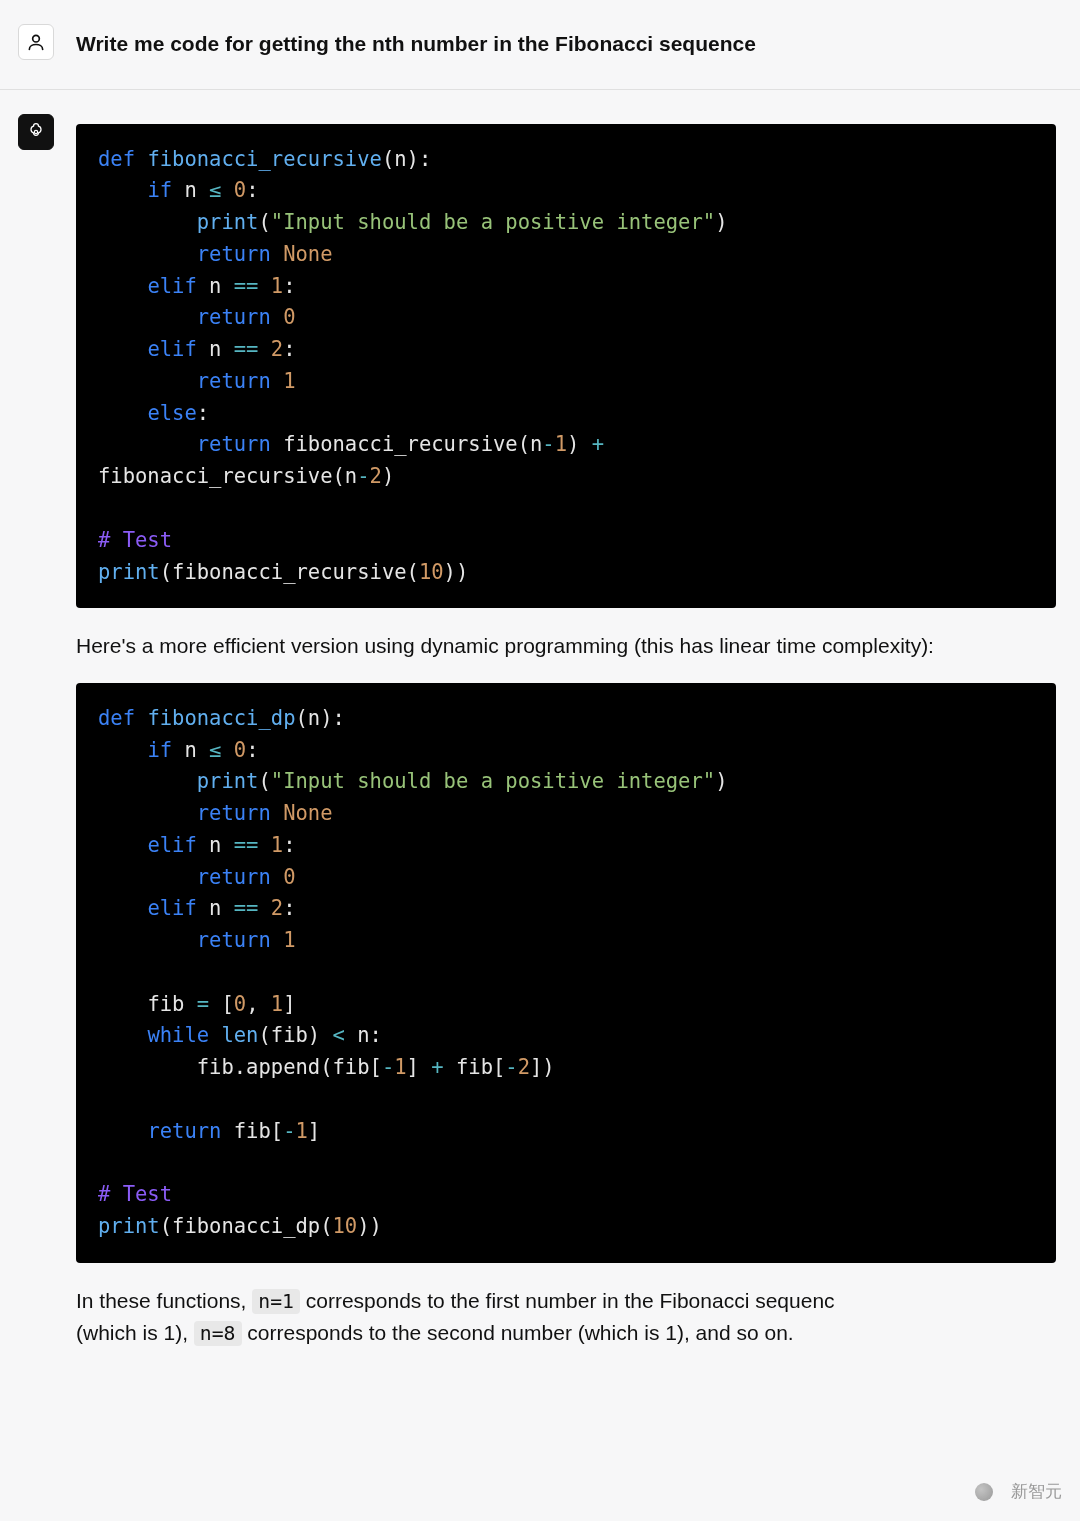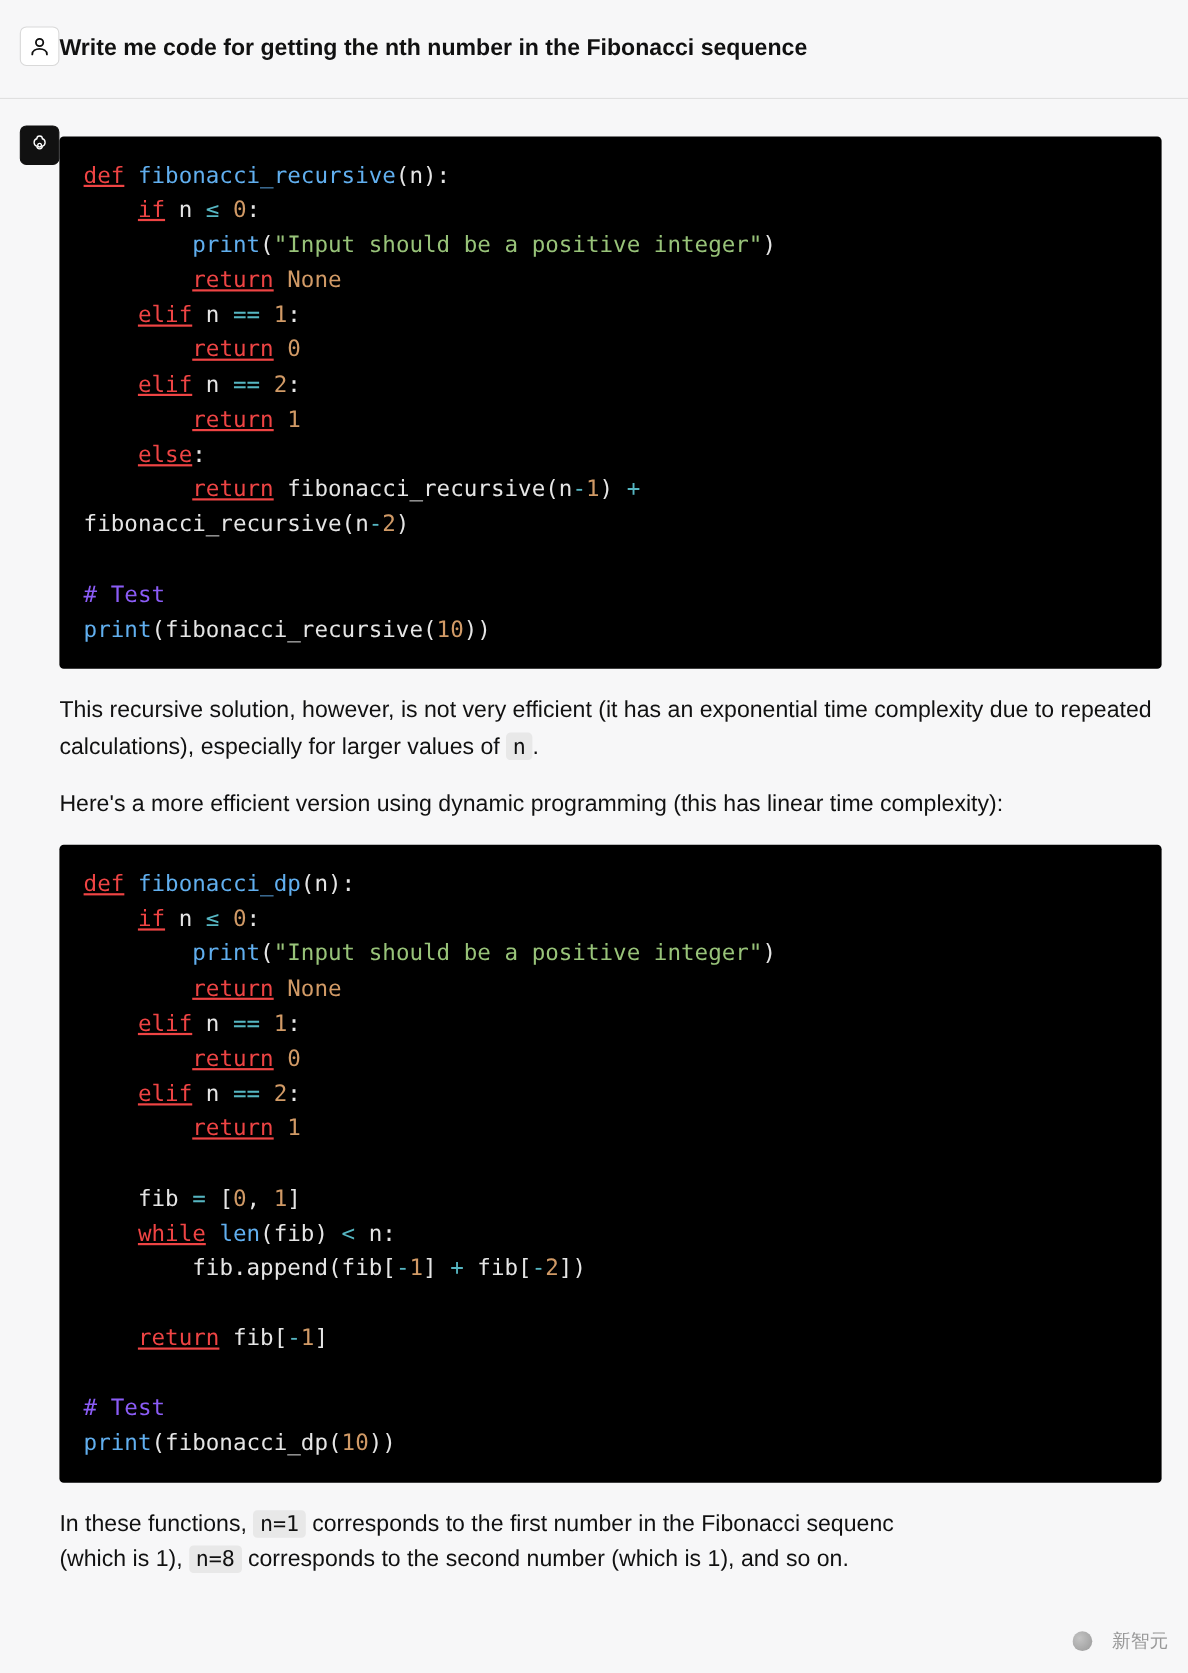--- a/index.html
+++ b/index.html
@@ -6,20 +6,21 @@
   body {
     font-family: -apple-system, BlinkMacSystemFont, "Segoe UI", Helvetica, Arial, sans-serif;
     background: #f7f7f8;
     color: #111;
     width: 1080px;
     min-height: 1521px;
   }
   .msg {
     padding: 24px 24px 20px 18px;
     display: flex;
+    gap: 22px;
     align-items: flex-start;
   }
   .user-msg { border-bottom: 1px solid #e0e0e0; padding-bottom: 28px; }
   .avatar {
     width: 36px; height: 36px;
     flex: 0 0 36px;
     border-radius: 6px;
     display: flex;
     align-items: center;
     justify-content: center;
@@ -58,21 +59,21 @@
   }
   .inline-code {
     background: #e8e8e8;
     padding: 1px 6px;
     border-radius: 4px;
     font-family: ui-monospace, SFMono-Regular, Menlo, Consolas, monospace;
     font-size: 0.94em;
     white-space: nowrap;
   }
   
-  .tk-kw  { color: #ef4444; text-decoration: underline; }  
+  .tk-kw  { color: #3b82f6; }  
   .tk-fn  { color: #61afef; }  
   .tk-str { color: #98c379; }  
   .tk-num { color: #d19a66; }  
   .tk-op  { color: #56b6c2; }  
   .tk-id  { color: #e5e5e5; }  
   .tk-cm  { color: #8b5cf6; font-style: normal; }  
   .watermark {
     position: fixed;
     bottom: 18px; right: 18px;
     font-size: 17px;
@@ -119,23 +120,20 @@
         <span class="tk-kw">return</span> <span class="tk-num">0</span>
     <span class="tk-kw">elif</span><span class="tk-id"> n </span><span class="tk-op">==</span> <span class="tk-num">2</span><span class="tk-id">:</span>
         <span class="tk-kw">return</span> <span class="tk-num">1</span>
     <span class="tk-kw">else</span><span class="tk-id">:</span>
         <span class="tk-kw">return</span> <span class="tk-id">fibonacci_recursive</span><span class="tk-id">(n</span><span class="tk-op">-</span><span class="tk-num">1</span><span class="tk-id">) </span><span class="tk-op">+</span>
 <span class="tk-id">fibonacci_recursive</span><span class="tk-id">(n</span><span class="tk-op">-</span><span class="tk-num">2</span><span class="tk-id">)</span>
 
 <span class="tk-cm"># Test</span>
 <span class="tk-fn">print</span><span class="tk-id">(</span><span class="tk-id">fibonacci_recursive</span><span class="tk-id">(</span><span class="tk-num">10</span><span class="tk-id">))</span></div>
 
-    <p>
-      <span>This recursive solution, however, is not very efficient (it has an exponential time complexity due to repeated calculations), especially for larger values of </span><span class="inline-code">n</span><span>.</span>
-    </p>
 
     <p>Here's a more efficient version using dynamic programming (this has linear time complexity):</p>
 
 <div class="code-block"><span class="tk-kw">def</span> <span class="tk-fn">fibonacci_dp</span><span class="tk-id">(n):</span>
     <span class="tk-kw">if</span><span class="tk-id"> n </span><span class="tk-op">≤</span> <span class="tk-num">0</span><span class="tk-id">:</span>
         <span class="tk-fn">print</span><span class="tk-id">(</span><span class="tk-str">"Input should be a positive integer"</span><span class="tk-id">)</span>
         <span class="tk-kw">return</span> <span class="tk-num">None</span>
     <span class="tk-kw">elif</span><span class="tk-id"> n </span><span class="tk-op">==</span> <span class="tk-num">1</span><span class="tk-id">:</span>
         <span class="tk-kw">return</span> <span class="tk-num">0</span>
     <span class="tk-kw">elif</span><span class="tk-id"> n </span><span class="tk-op">==</span> <span class="tk-num">2</span><span class="tk-id">:</span>

